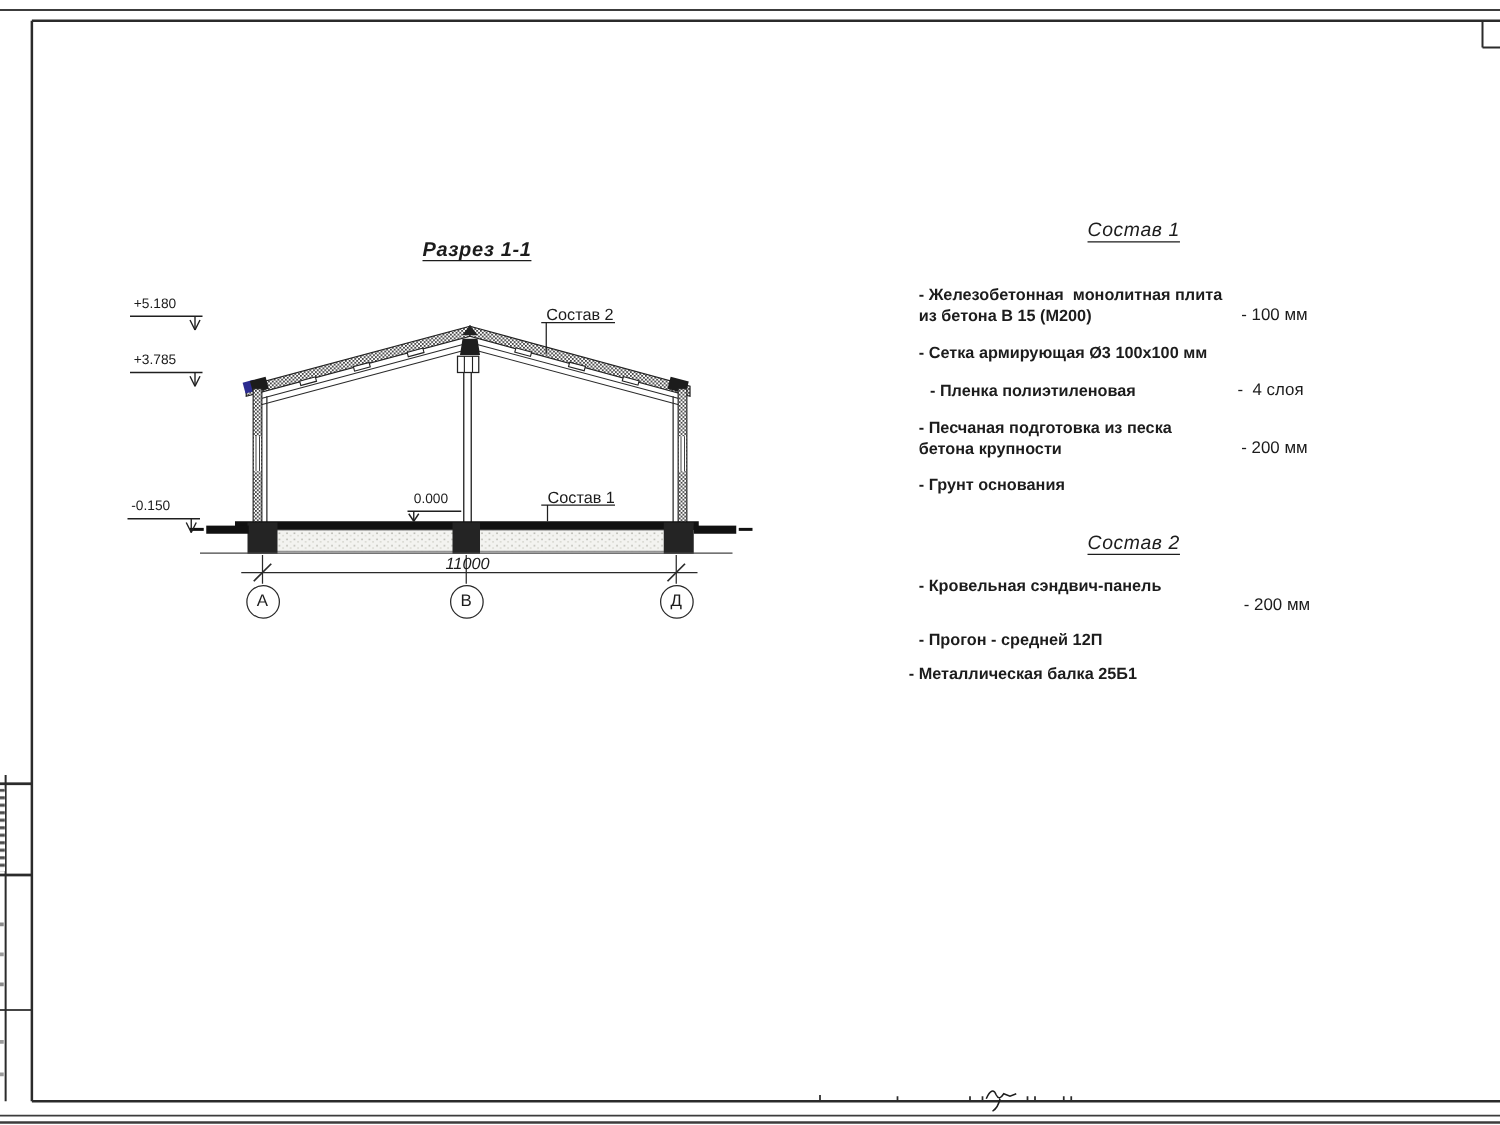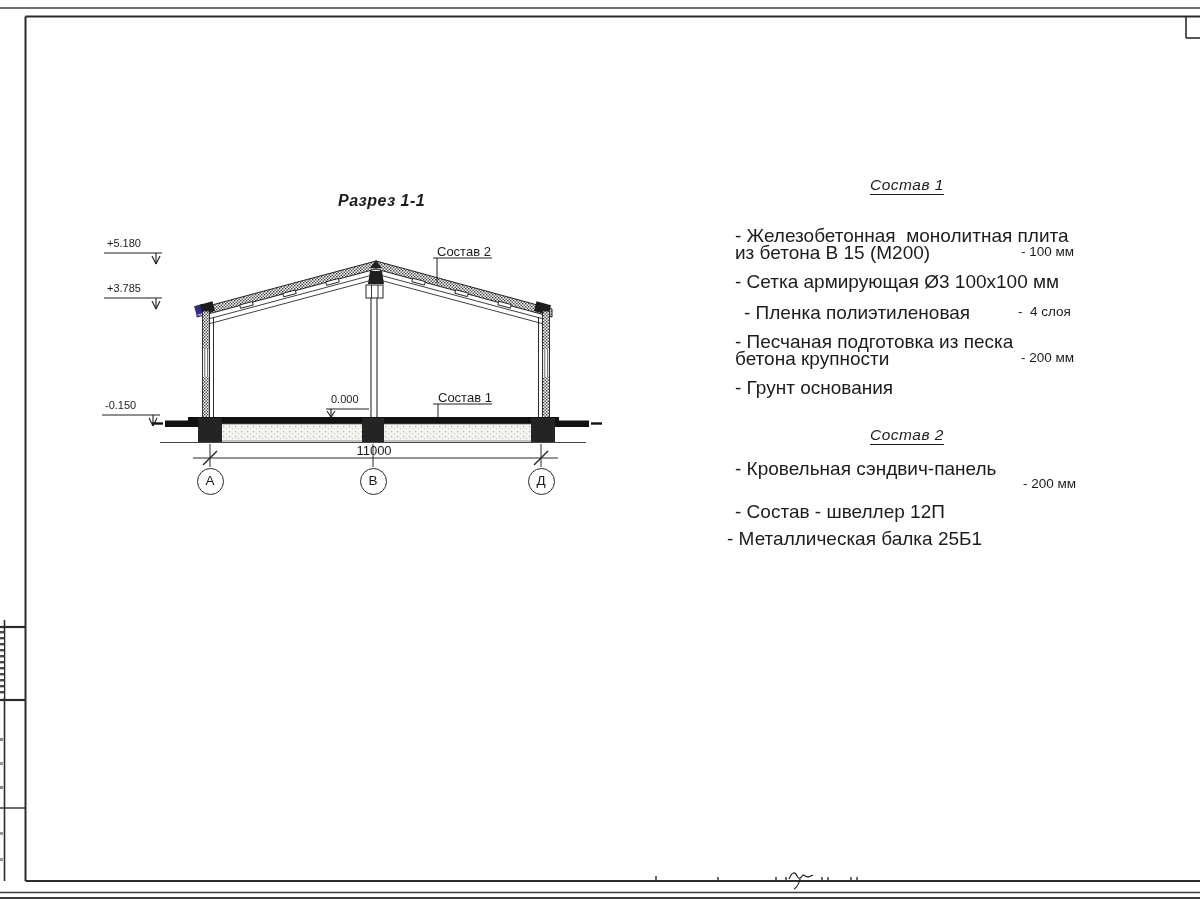--- a/index.html
+++ b/index.html
@@ -8,33 +8,33 @@
     background:#ffffff;
     font-family:"Liberation Sans", sans-serif;
     color:#1c1c1c;
   }
   .abs{position:absolute;}
   .t{white-space:pre;}
   svg{display:block;}
   
   .dwg-title{
     font-size:16px;font-style:italic;font-weight:bold;
-    text-underline-offset:3px;
+    text-decoration:underline;text-underline-offset:3px;
     letter-spacing:.5px;
   }
   .spec-title{
     font-size:15.5px;font-style:italic;
     text-decoration:underline;text-underline-offset:4px;
     letter-spacing:.5px;text-align:center;width:110px;
   }
-  .spec-line{font-size:19px;line-height:17px;}
-  .spec-val{font-size:13.5px;margin-left:28px;}
+  .spec-line{font-size:13px;line-height:17px;font-weight:bold;}
+  .spec-val{font-size:13.5px;}
   .lvl-text{font-size:11px;}
   .leader-text{font-size:13px;}
-  .dim-text{font-size:13px;text-align:center;width:50px;}
+  .dim-text{font-size:13px;text-align:center;width:50px;font-style:italic;}
   .axis-circle{
     width:27px;height:27px;border:1.3px solid #2a2a2a;border-radius:50%;
     box-sizing:border-box;text-align:center;line-height:24px;
     font-size:13.5px;background:#fff;
   }
   .line2{margin-left:0;}
 </style>
 </head>
 <body>
 
@@ -251,15 +251,15 @@
 </div>
 <div class="abs spec-val t" style="left:993px;top:350px">- 200 мм</div>
 
 <div class="abs spec-line t" style="left:735px;top:379px">- Грунт основания</div>
 
 <div class="abs spec-title t" style="left:852px;top:426px">Состав 2</div>
 
 <div class="abs spec-line t" style="left:735px;top:460px">- Кровельная сэндвич-панель</div>
 <div class="abs spec-val t" style="left:995px;top:476px">- 200 мм</div>
 
-<div class="abs spec-line t" style="left:735px;top:503px">- Состав - швеллер 12П</div>
+<div class="abs spec-line t" style="left:735px;top:503px">- Прогон - средней 12П</div>
 
 <div class="abs spec-line t" style="left:727px;top:530px">- Металлическая балка 25Б1</div>
 
 </body></html>

